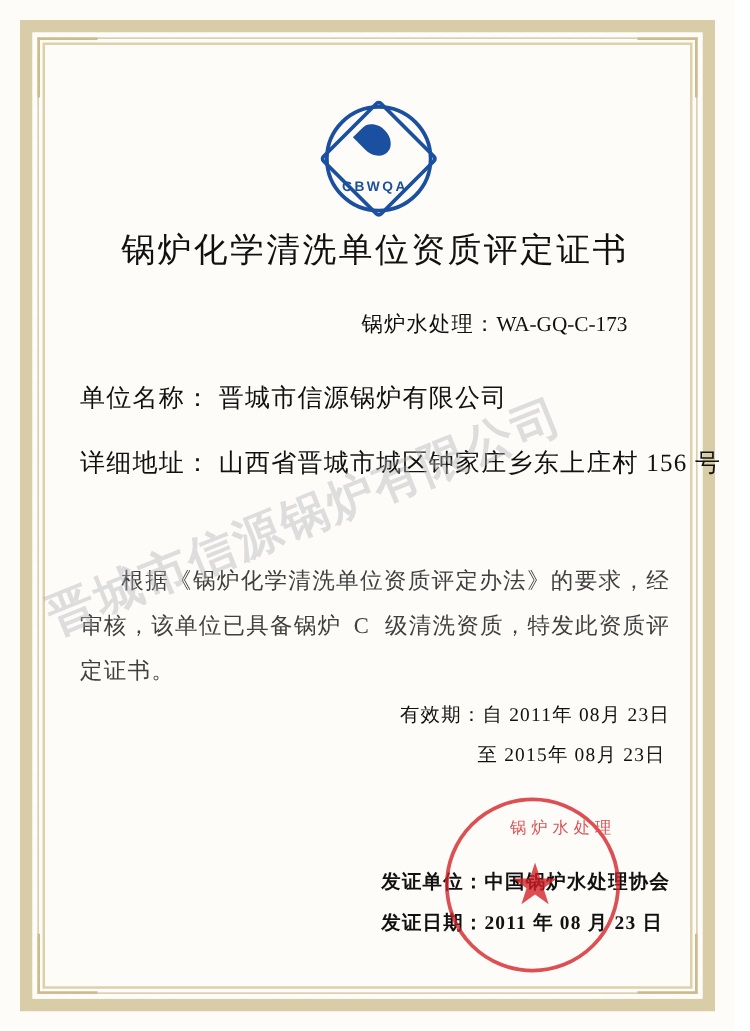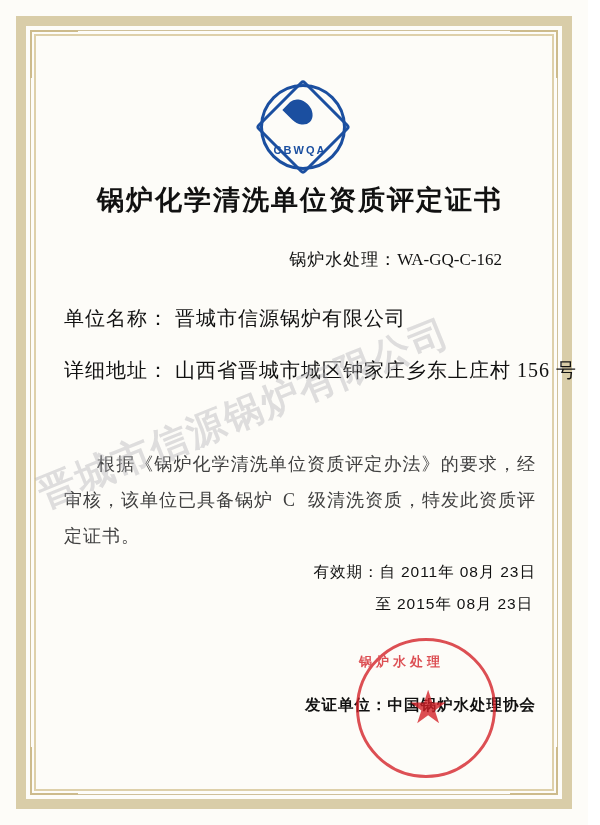--- a/index.html
+++ b/index.html
@@ -132,21 +132,21 @@
   }
 
   
   .cert-title {
     position: absolute;
     left: 0;
     right: 0;
     top: 182px;
     text-align: center;
     font-size: 27px;
-    font-weight: bold;
+    font-weight: normal;
     letter-spacing: 2px;
     color: #111111;
     font-family: "DejaVu Serif", "Liberation Serif", serif;
   }
 
   
   .cert-no {
     position: absolute;
     right: 98px;
     top: 248px;
@@ -195,21 +195,21 @@
     position: absolute;
     right: 64px;
     top: 562px;
     font-size: 15.5px;
     color: #111111;
     letter-spacing: 1px;
     text-align: left;
   }
   .validity .line { margin-bottom: 11px; white-space: nowrap; }
   .validity .line2 { padding-left: 62px; }
-  .validity .num { font-family: Liberation Sans, sans-serif; }
+  .validity .num { font-family: Liberation Serif, serif; }
 
   
   .issuer {
     position: absolute;
     right: 64px;
     top: 695px;
     font-size: 15.5px;
     color: #111111;
     letter-spacing: 1px;
     font-weight: bold;
@@ -242,24 +242,24 @@
   }
   .seal-star span {
     position: absolute;
     width: 44px;
     text-align: center;
     color: #d41f26;
   }
   .seal-top-text, .seal-bottom-text {
     position: absolute;
     left: 0; right: 0;
-    text-align: left;
+    text-align: right;
     color: #d41f26;
     font-size: 13px;
-    font-weight: bold;
+    font-weight: normal;
     letter-spacing: 4px;
   }
   .seal-top-text { top: 12px; }
   .seal-bottom-text { bottom: 12px; font-size: 11px; letter-spacing: 2px; }
 
   
   .watermark {
     position: absolute;
     left: 40px;
     top: 470px;
@@ -307,21 +307,21 @@
     <div class="logo-wrap">
       <div class="logo-circle"></div>
       <div class="logo-diamond"></div>
       <div class="logo-drop"></div>
       <div class="logo-text">CBWQA</div>
     </div>
 
     <div class="cert-title">锅炉化学清洗单位资质评定证书</div>
 
     <div class="cert-no">
-      <span>锅炉水处理：</span><span class="value">WA-GQ-C-162</span>
+      <span>锅炉水处理：</span><span class="value">WA-GQ-C-173</span>
     </div>
 
     <div class="field" id="field-company">
       <span class="label">单位名称：</span><span class="value">晋城市信源锅炉有限公司</span>
     </div>
 
     <div class="field" id="field-address">
       <span class="label">详细地址：</span><span class="value">山西省晋城市城区钟家庄乡东上庄村 156 号</span>
     </div>
 
@@ -348,18 +348,21 @@
       <div class="seal-top-text">锅炉水处理</div>
       <div class="seal-star">
           <span>★</span>
         </div>
     </div>
 
     <div class="issuer">
       <div class="line">
         <span>发证单位：</span><span>中国锅炉水处理协会</span>
       </div>
+      <div class="line">
+        <span>发证日期：</span><span>2011 年 08 月 23 日</span>
+      </div>
     </div>
 
     <div class="watermark">晋城市信源锅炉有限公司</div>
 
   </div>
 </div>
 
 </body></html>

